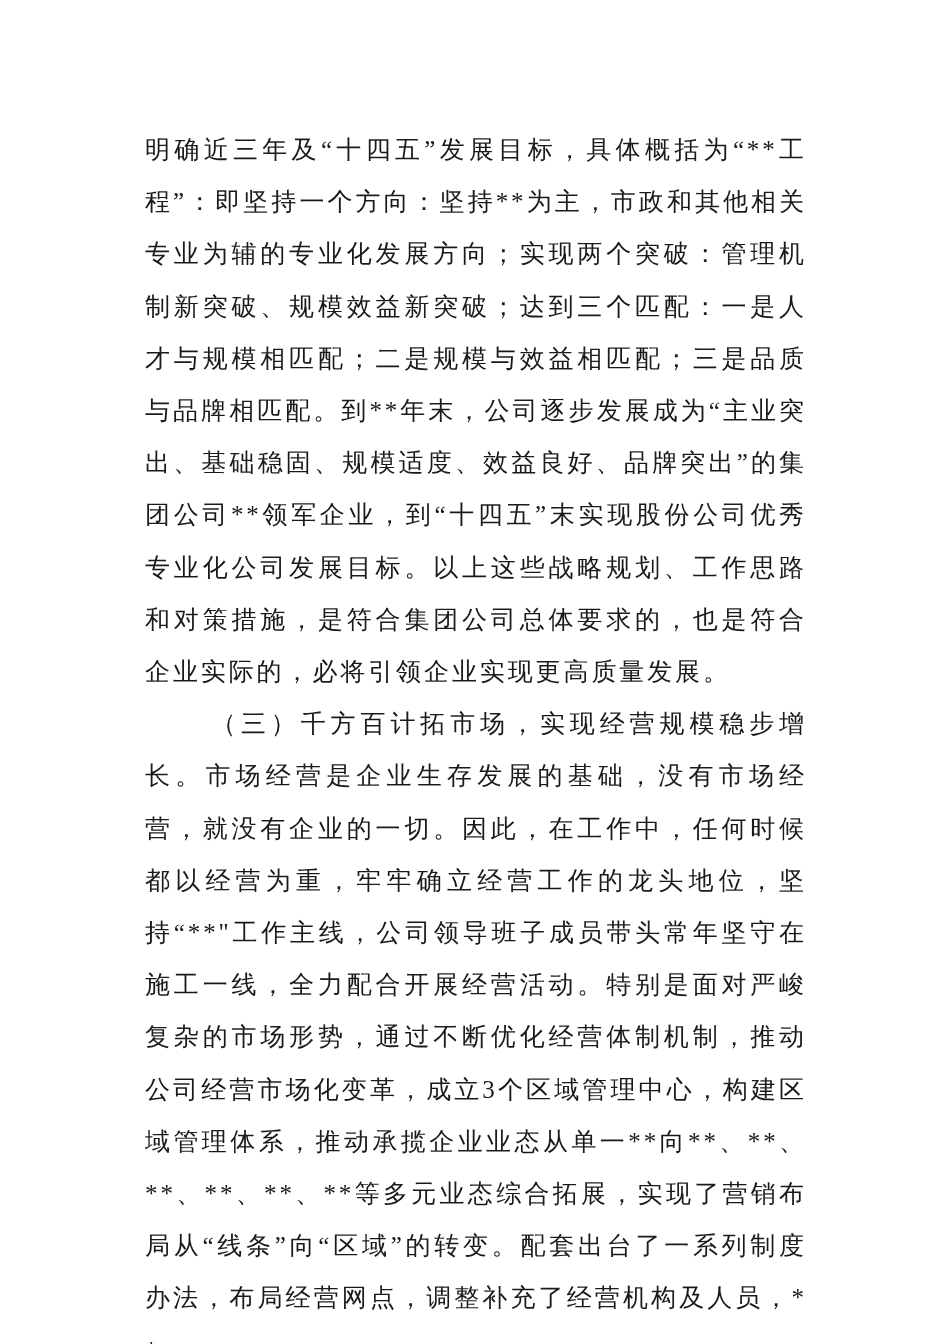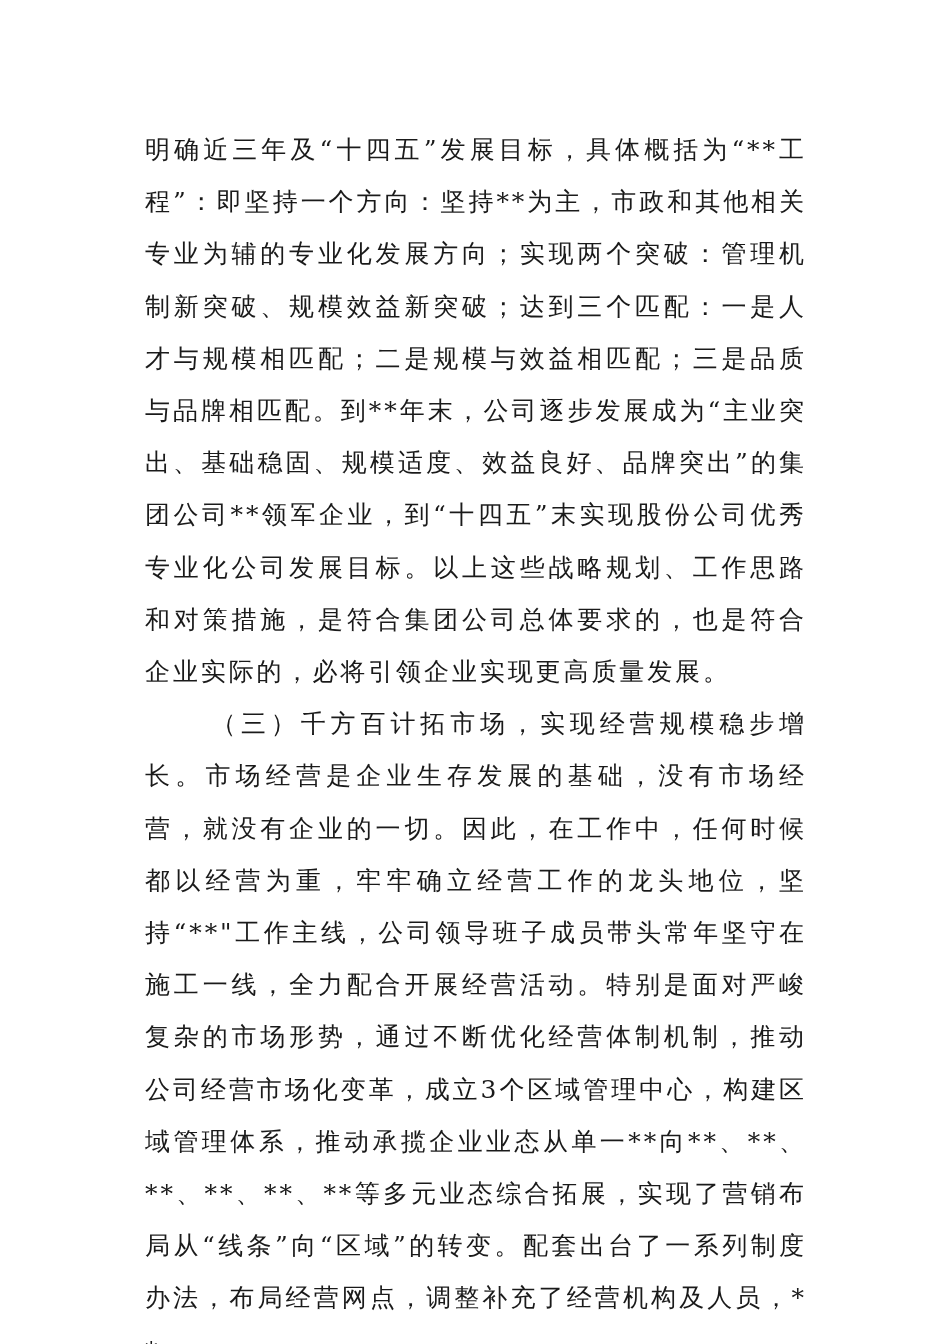--- a/index.html
+++ b/index.html
@@ -23,20 +23,21 @@
       font-size: 25px;
       line-height: 52.2px;
       letter-spacing: 2.9px;
     }
     .para {
       margin: 0;
       padding: 0;
       text-align: justify;
       text-justify: inter-character;
       word-break: break-all;
+      font-family: Liberation Serif, serif;
     }
     .para.indent {
       text-indent: 66px;
     }
   </style>
 </head>
 <body>
 
 <div class="page">
   <p class="para">

